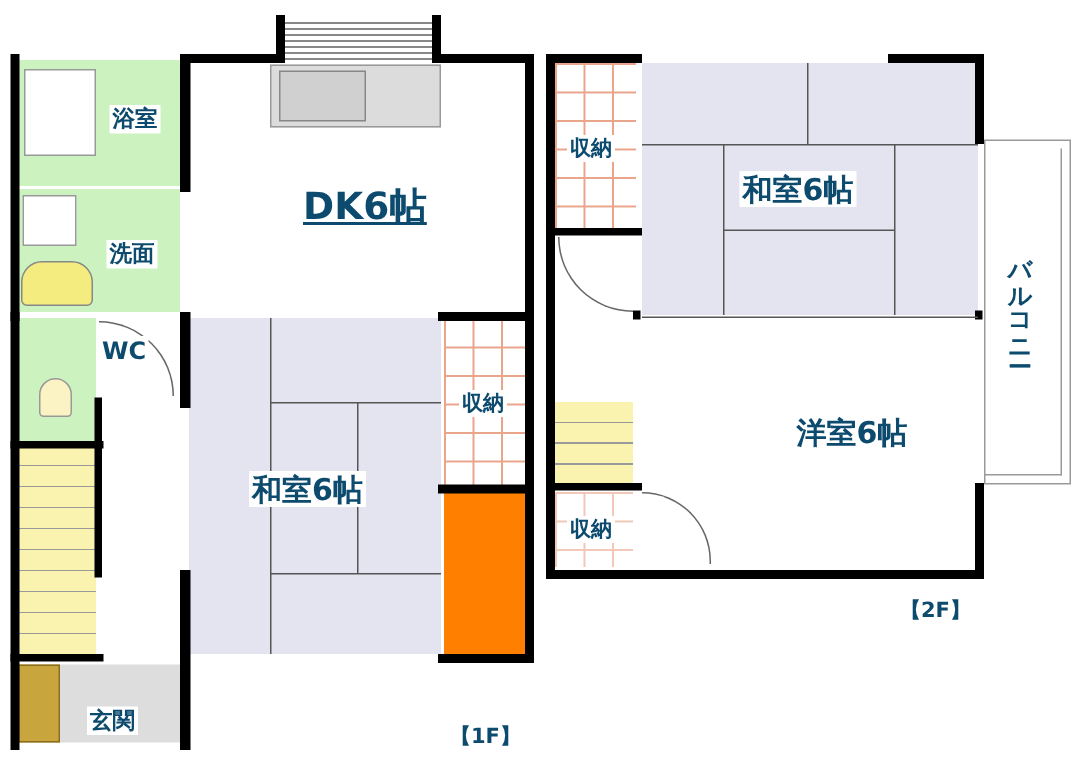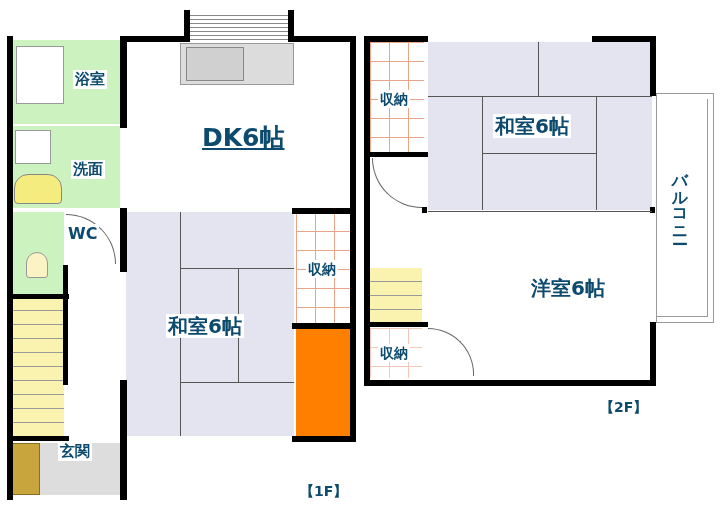--- a/index.html
+++ b/index.html
@@ -59,21 +59,21 @@
   <div class="wall" style="left:7px;top:208px;width:6px;height:6px;"></div>
 
   <div class="abs" style="left:66px;top:214px;width:50px;height:50px;border-top:1px solid #666;border-right:1px solid #666;border-radius:0 50px 0 0;"></div>
 
   <div class="lbl" style="left:73px;top:70px;font-size:15px;">浴室</div>
   <div class="lbl" style="left:71px;top:160px;font-size:15px;">洗面</div>
   <div class="lbl" style="left:200px;top:123px;font-size:25px;text-decoration:underline;">DK6帖</div>
   <div class="lbl" style="left:22px;top:224px;font-size:16px;margin-left:44px;">WC</div>
   <div class="lbl" style="left:166px;top:314px;font-size:20px;">和室6帖</div>
   <div class="lbl" style="left:306px;top:260px;font-size:14px;">収納</div>
-  <div class="lbl" style="left:58px;top:442px;font-size:15px;">玄関</div>
+  <div class="lbl" style="left:58px;top:471px;font-size:15px;">玄関</div>
   <div class="lbl" style="left:298px;top:482px;font-size:14px;">【1F】</div>
 </div>
 
 <div class="abs" style="left:360px;top:0;width:360px;height:508px;">
 
   <div class="abs grid-orange" style="left:10px;top:42px;width:54px;height:110px;"></div>
   <div class="abs" style="left:68px;top:42px;width:224px;height:168px;background:#e4e4f0;"></div>
   <div class="thin" style="left:68px;top:96px;width:224px;height:1px;"></div>
   <div class="thin" style="left:178px;top:42px;width:1px;height:54px;"></div>
   <div class="thin" style="left:122px;top:96px;width:1px;height:114px;"></div>

